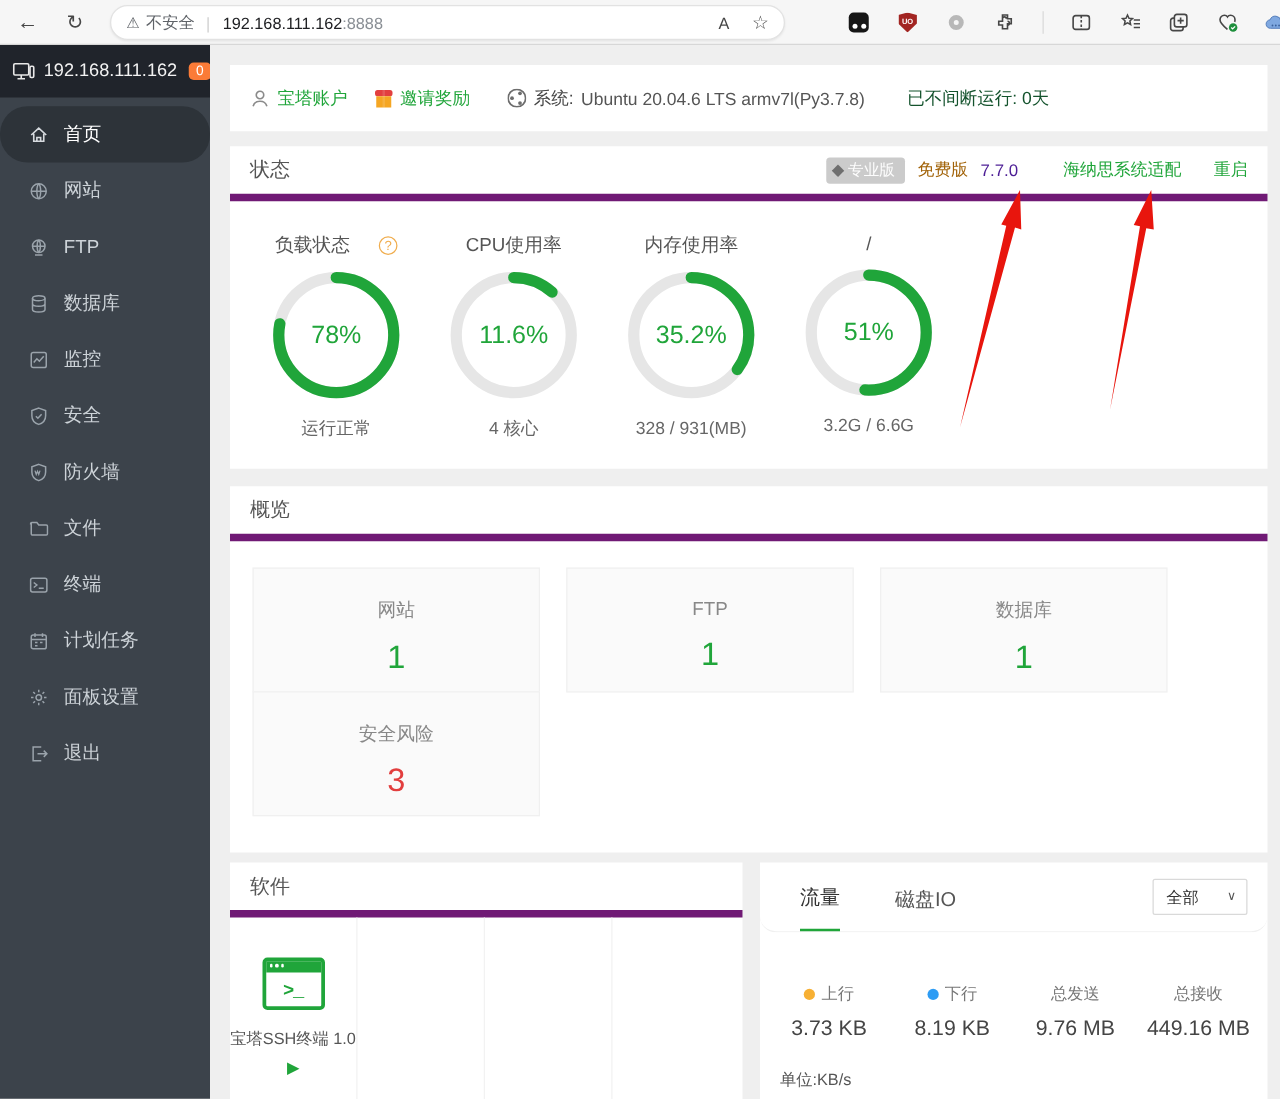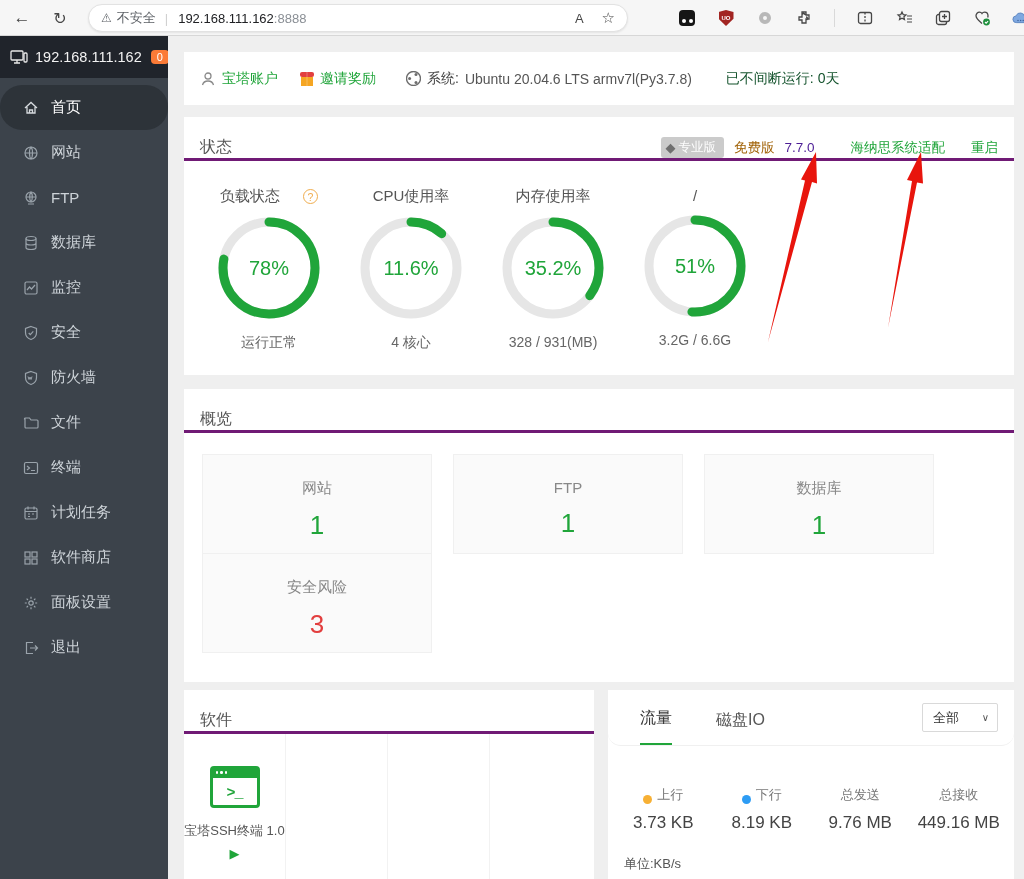--- a/index.html
+++ b/index.html
@@ -57,21 +57,21 @@
   .topbar-card { left:16px; width:830px; top:16px; height:53px;
     display:flex; align-items:center; padding:0 16px; gap:8px; font-size:14px; color:#555; }
   .green-link { color:var(--green); cursor:pointer; text-decoration:none; }
   .topbar-card .grp { display:flex; align-items:center; gap:6px; }
   .giftbox { width:14px; height:14px; position:relative; }
   .giftbox .lid { position:absolute; top:0; left:0; right:0; height:5px; background:#e23f3f; border-radius:2px; }
   .giftbox .box { position:absolute; top:5px; left:1px; right:1px; bottom:0; background:#f5a623; }
   .giftbox .ribbon { position:absolute; top:0; bottom:0; left:6px; width:2px; background:#fff2; }
 
   .status-card { left:16px; width:830px; top:81px; height:258px; }
-  .card-head { height:44px; border-bottom:3px solid #701a75; display:flex; align-items:flex-end;
+  .card-head { height:44px; border-bottom:6px solid #701a75; display:flex; align-items:center;
     padding:0 16px; font-size:16px; color:#555; }
   .status-right { margin-left:auto; display:flex; align-items:center; gap:10px; font-size:13.5px; }
   .pro-badge { background:#cbcbcb; color:#fdfdfd; font-size:12.5px; border-radius:3px;
     padding:2px 8px 2px 4px; display:flex; align-items:center; gap:3px; }
   .pro-badge .dia { color:#6f6f6f; font-size:13px; }
   .ver { color:#a16207; } .vnum { color:#4c1d95; margin-right:26px; }
   .gauges { display:flex; padding:26px 0 0 14px; }
   .gauge { width:142px; display:flex; flex-direction:column; align-items:center; }
   .glabel { font-size:15px; color:#555; display:flex; align-items:center; gap:23px; }
   .ghelp { width:15px; height:15px; border:1px solid var(--help-orange); color:var(--help-orange);
@@ -111,21 +111,21 @@
   .tr-head { height:56px; border-bottom:1px solid #f0f0f0; position:relative;
     display:flex; align-items:flex-end; padding-left:32px;border-radius:13px; }
   .tab { font-size:16px; color:#555; padding-bottom:14px; margin-right:44px; cursor:pointer; }
   .tab.active { color:#333; border-bottom:2px solid var(--green); }
   .tr-select { position:absolute; right:16px; top:13px; width:76px; height:29px;
     border:1px solid #d9d9d9; border-radius:2px; background:#fff; font-size:13px; color:#333;
     display:flex; align-items:center; padding:0 8px 0 10px; cursor:pointer; }
   .tr-select .chev { margin-left:auto; font-size:10px; color:#555; }
   .tr-stats { display:flex; padding:40px 6px 0 6px; }
   .tstat { flex:1; text-align:center; }
-  .tstat .tlabel { font-size:13px; color:#777; display:flex; align-items:flex-end; justify-content:center; gap:5px; }
+  .tstat .tlabel { font-size:13px; color:#777; display:flex; align-items:center; justify-content:center; gap:5px; }
   .dot { width:9px; height:9px; border-radius:50%; display:inline-block; }
   .tstat .tval { margin-top:9px; font-size:17px; color:#444; }
   .tr-unit { position:absolute; left:16px; top:165px; font-size:13px; color:#555; }
 
   .arrows { position:absolute; left:0; top:0; width:1024px; height:879px; pointer-events:none; }
 </style>
 </head>
 <body>
 
 <div class="chrome">
@@ -286,31 +286,20 @@
       <span>终端</span>
     </div>
     <div class="mitem">
       <span class="micon">
           <svg width="16" height="16" viewBox="0 0 16 16" fill="none" stroke="currentColor" stroke-width="1.2">
             <rect x="2" y="3" width="12" height="11" rx="1.5"></rect>
             <path d="M2 6.5h12M5 1.5v3M11 1.5v3M5 9h2M9 9h2M5 11.5h2"></path>
           </svg>
         </span>
       <span>计划任务</span>
-    </div>
-    <div class="mitem">
-      <span class="micon">
-          <svg width="16" height="16" viewBox="0 0 16 16" fill="none" stroke="currentColor" stroke-width="1.2">
-            <rect x="2" y="2" width="5" height="5"></rect>
-            <rect x="9" y="2" width="5" height="5"></rect>
-            <rect x="2" y="9" width="5" height="5"></rect>
-            <rect x="9" y="9" width="5" height="5"></rect>
-          </svg>
-        </span>
-      <span>软件商店</span>
     </div>
     <div class="mitem">
       <span class="micon">
           <svg width="16" height="16" viewBox="0 0 16 16" fill="none" stroke="currentColor" stroke-width="1.2">
             <circle cx="8" cy="8" r="2.2"></circle>
             <path d="M8 1.8v2M8 12.2v2M1.8 8h2M12.2 8h2M3.6 3.6l1.4 1.4M11 11l1.4 1.4M12.4 3.6L11 5M5 11l-1.4 1.4"></path>
           </svg>
         </span>
       <span>面板设置</span>
     </div>

